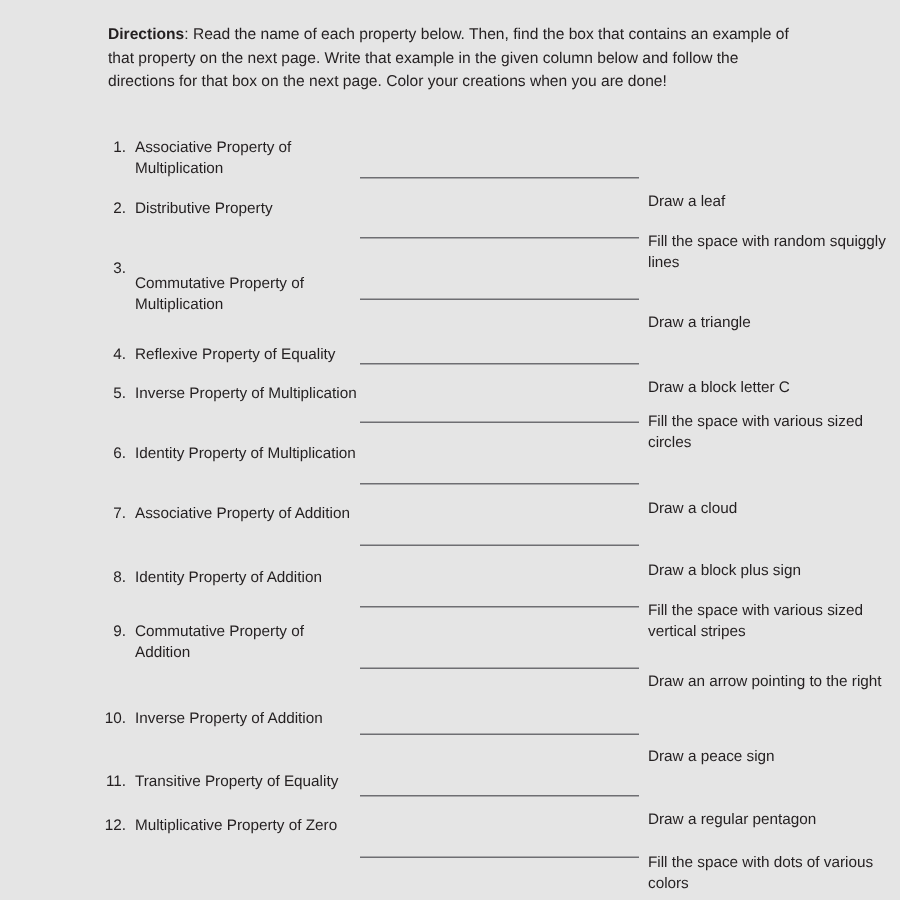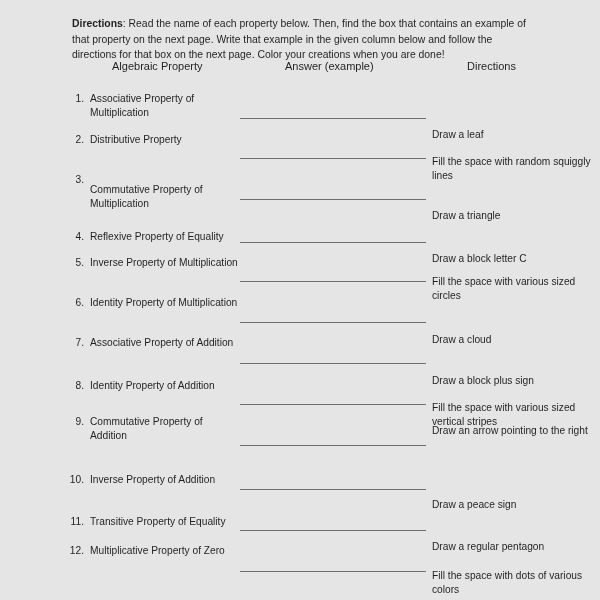--- a/index.html
+++ b/index.html
@@ -106,25 +106,20 @@
     margin-top: 24px;
   }
 </style>
 </head>
 <body>
 
 <div class="page">
 
   <p class="directions"><span class="lead">Directions</span><span>: Read the name of each property below.  Then, find the box that contains an example of that property on the next page.  Write that example in the given column below and follow the directions for that box on the next page.  Color your creations when you are done!</span></p>
 
-  <div class="headers">
-    <div class="col-head h1">Algebraic Property</div>
-    <div class="col-head h2">Answer (example)</div>
-    <div class="col-head h3">Directions</div>
-  </div>
 
   <div class="rows" id="rows-container">
       <div class="row" style="top: 0px;">
         <div class="num" style="top: 92px;">1.</div>
         <div class="prop" style="top: 92px;">Associative Property of Multiplication</div>
         <div class="answer-line" style="top: 118px;"></div>
         <div class="dirtext" style="top: 104px;">Draw a leaf</div>
       </div>
       <div class="row" style="top: 0px;">
         <div class="num" style="top: 133px;">2.</div>
@@ -165,21 +160,21 @@
       <div class="row" style="top: 0px;">
         <div class="num" style="top: 379px;">8.</div>
         <div class="prop" style="top: 379px;">Identity Property of Addition</div>
         <div class="answer-line" style="top: 404px;"></div>
         <div class="dirtext" style="top: 377px;">Fill the space with various sized vertical stripes</div>
       </div>
       <div class="row" style="top: 0px;">
         <div class="num" style="top: 415px;">9.</div>
         <div class="prop" style="top: 415px;">Commutative Property of Addition</div>
         <div class="answer-line" style="top: 445px;"></div>
-        <div class="dirtext" style="top: 400px;">Draw an arrow pointing to the right</div>
+        <div class="dirtext" style="top: 424px;">Draw an arrow pointing to the right</div>
       </div>
       <div class="row" style="top: 0px;">
         <div class="num" style="top: 473px;">10.</div>
         <div class="prop" style="top: 473px;">Inverse Property of Addition</div>
         <div class="answer-line" style="top: 489px;"></div>
         <div class="dirtext" style="top: 474px;">Draw a peace sign</div>
       </div>
       <div class="row" style="top: 0px;">
         <div class="num" style="top: 515px;">11.</div>
         <div class="prop" style="top: 515px;">Transitive Property of Equality</div>

